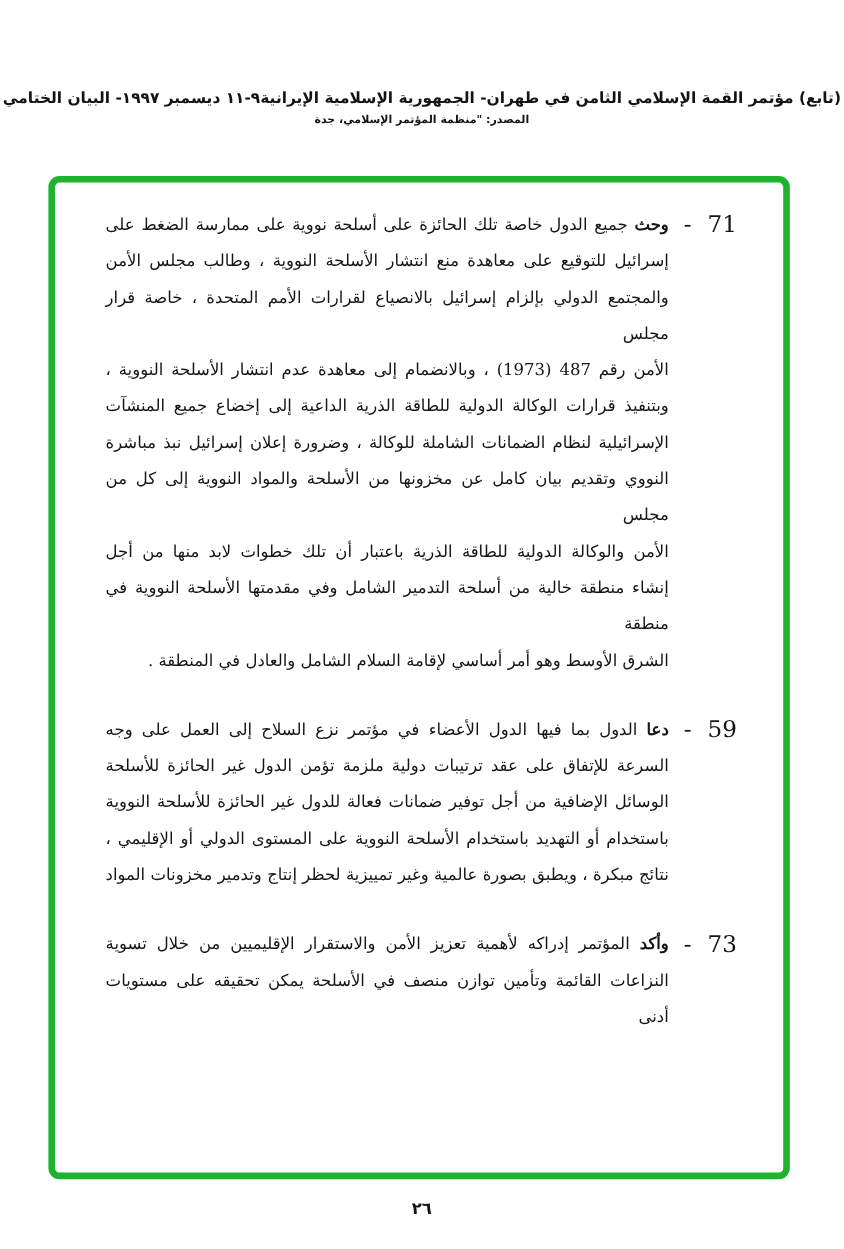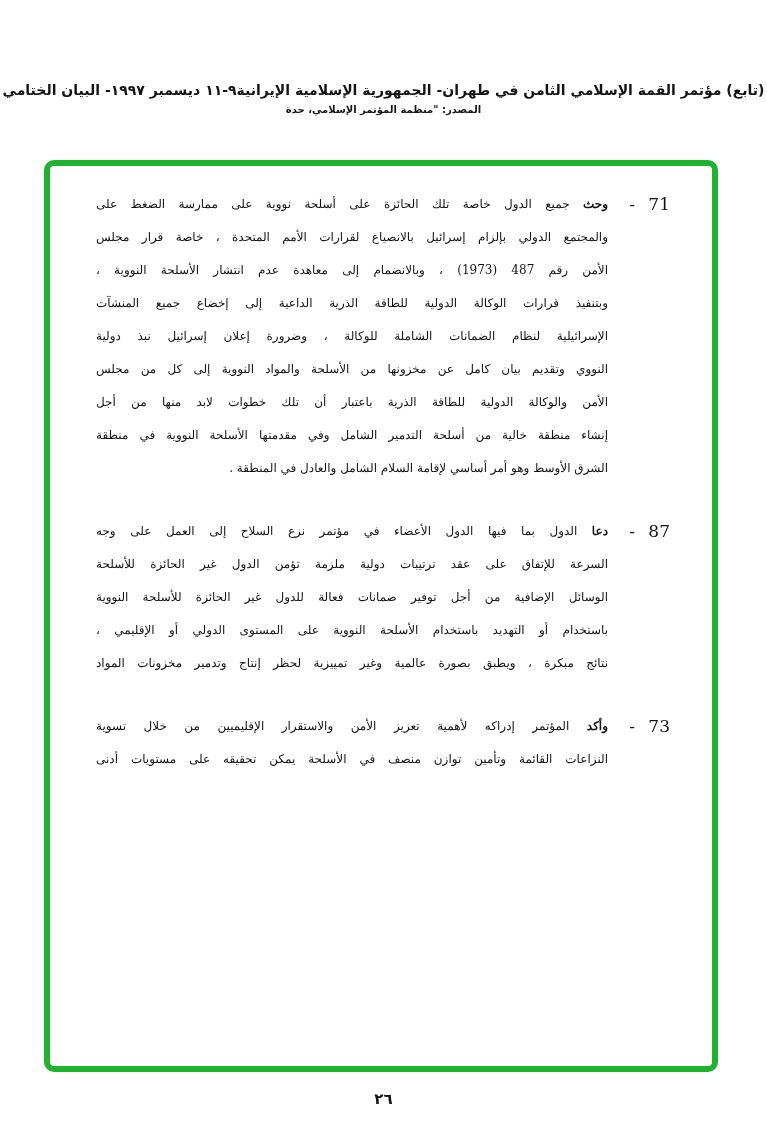--- a/index.html
+++ b/index.html
@@ -49,29 +49,29 @@
     padding: 22px 42px 0 46px;
   }
 
   .para {
     display: flex;
     margin-bottom: 30px;
   }
   .para-num {
     flex: 0 0 62px;
     width: 62px;
-    font-size: 17px;
+    font-size: 21px;
     line-height: 33px;
     text-align: right;
     word-spacing: 8px;
     direction: rtl;
   }
   .para-lines { flex: 1; min-width: 0; }
   .line {
-    font-size: 12px;
+    font-size: 15px;
     line-height: 33px;
     text-align: justify;
     text-align-last: justify;
   }
   .line.last {
     text-align: right;
     text-align-last: auto;
   }
   .lead { font-weight: 700; }
 
@@ -93,32 +93,33 @@
   <div class="header-title">(تابع) مؤتمر القمة الإسلامي الثامن في طهران- الجمهورية الإسلامية الإيرانية٩-١١ ديسمبر ١٩٩٧- البيان الختامي</div>
   <div class="header-source">المصدر: "منظمة المؤتمر الإسلامي، جدة</div>
 </div>
 
 <div class="green-box" style="border-color: rgb(30, 179, 46);">
   <div class="content">
       <div class="para">
         <div class="para-num" dir="rtl">71 -</div>
         <div class="para-lines">
           <div class="line"><b class="lead">وحث</b> جميع الدول خاصة تلك الحائزة على أسلحة نووية على ممارسة الضغط على</div>
+          <div class="line">إسرائيل للتوقيع على معاهدة منع انتشار الأسلحة النووية ، وطالب مجلس الأمن</div>
           <div class="line">والمجتمع الدولي بإلزام إسرائيل بالانصياع لقرارات الأمم المتحدة ، خاصة قرار مجلس</div>
           <div class="line">الأمن رقم 487 (1973) ، وبالانضمام إلى معاهدة عدم انتشار الأسلحة النووية ،</div>
           <div class="line">وبتنفيذ قرارات الوكالة الدولية للطاقة الذرية الداعية إلى إخضاع جميع المنشآت</div>
-          <div class="line">الإسرائيلية لنظام الضمانات الشاملة للوكالة ، وضرورة إعلان إسرائيل نبذ دولية</div>
+          <div class="line">الإسرائيلية لنظام الضمانات الشاملة للوكالة ، وضرورة إعلان إسرائيل نبذ مباشرة</div>
           <div class="line">النووي وتقديم بيان كامل عن مخزونها من الأسلحة والمواد النووية إلى كل من مجلس</div>
           <div class="line">الأمن والوكالة الدولية للطاقة الذرية باعتبار أن تلك خطوات لابد منها من أجل</div>
           <div class="line">إنشاء منطقة خالية من أسلحة التدمير الشامل وفي مقدمتها الأسلحة النووية في منطقة</div>
           <div class="line last">الشرق الأوسط وهو أمر أساسي لإقامة السلام الشامل والعادل في المنطقة .</div>
         </div>
       </div>
       <div class="para">
-        <div class="para-num" dir="rtl">87 -</div>
+        <div class="para-num" dir="rtl">59 -</div>
         <div class="para-lines">
           <div class="line"><b class="lead">دعا</b> الدول بما فيها الدول الأعضاء في مؤتمر نزع السلاح إلى العمل على وجه</div>
           <div class="line">السرعة للإتفاق على عقد ترتيبات دولية ملزمة تؤمن الدول غير الحائزة للأسلحة</div>
           <div class="line">الوسائل الإضافية من أجل توفير ضمانات فعالة للدول غير الحائزة للأسلحة النووية</div>
           <div class="line">باستخدام أو التهديد باستخدام الأسلحة النووية على المستوى الدولي أو الإقليمي ،</div>
           <div class="line">نتائج مبكرة ، ويطبق بصورة عالمية وغير تمييزية لحظر إنتاج وتدمير مخزونات المواد</div>
         </div>
       </div>
       <div class="para">
         <div class="para-num" dir="rtl">73 -</div>

